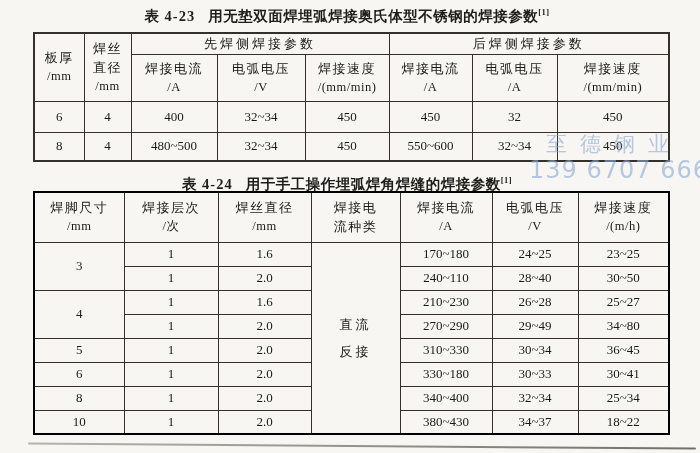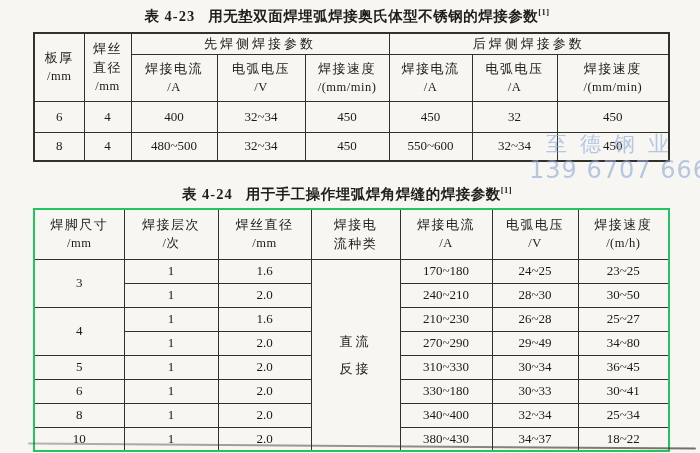--- a/index.html
+++ b/index.html
@@ -8,30 +8,30 @@
     background:#f7f6f2;
     color:#201e1a;
     font-family:"Liberation Serif","DejaVu Serif",serif;
   }
   .tbl-title {
     position:absolute; left:0; width:694px; text-align:center;
     font-weight:bold; font-size:14.5px; letter-spacing:0.5px;
     white-space:nowrap;
   }
   #t1-title { top:7px; }
-  #t2-title { top:185px; }
+  #t2-title { top:175px; }
   .tbl-title .tlabel { margin-right:13px; letter-spacing:1px; }
   .tbl-title sup { font-size:8.5px; font-weight:bold; }
 
   table {
     position:absolute; border-collapse:collapse; table-layout:fixed;
     width:635px; font-size:13px;
   }
   #table1 { left:33px; top:32px;  border:2px solid #34312b; }
-  #table2 { left:33px; top:208px; border:2px solid #22c55e; }
+  #table2 { left:33px; top:191px; border:2px solid #000000; }
   th, td {
     border:1px solid #34312b; padding:0; text-align:center;
     vertical-align:middle; font-weight:normal; color:#1c1a16;
   }
   th { letter-spacing:1.5px; }
   .ln { display:block; line-height:19px; }
   .unit { letter-spacing:0.5px; font-size:12.5px; }
 
   
   #table1 tr.grow { height:21px; }
@@ -196,22 +196,22 @@
       <span class="ln">直流</span>
       <span class="ln">反接</span>
     </td>
     <td>170~180</td>
     <td>24~25</td>
     <td>23~25</td>
   </tr>
   <tr class="r">
     <td>1</td>
     <td>2.0</td>
-    <td>240~210</td>
-    <td>28~30</td>
+    <td>240~110</td>
+    <td>28~40</td>
     <td>30~50</td>
   </tr>
   <tr class="r">
     <td rowspan="2">4</td>
     <td>1</td>
     <td>1.6</td>
     <td>210~230</td>
     <td>26~28</td>
     <td>25~27</td>
   </tr>

